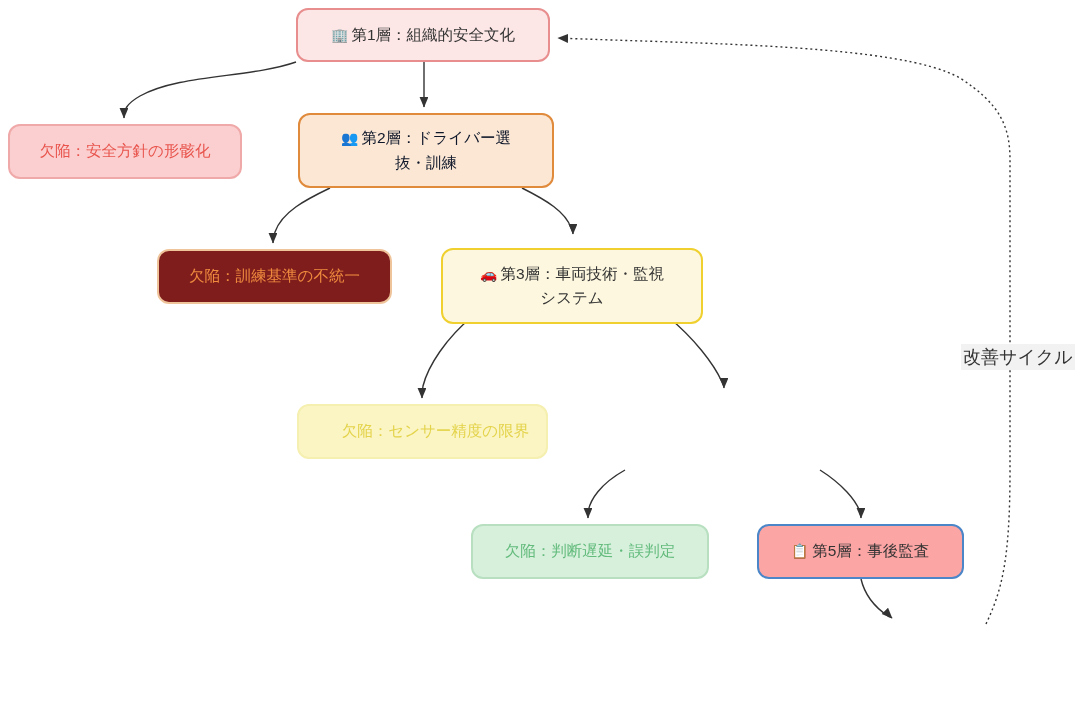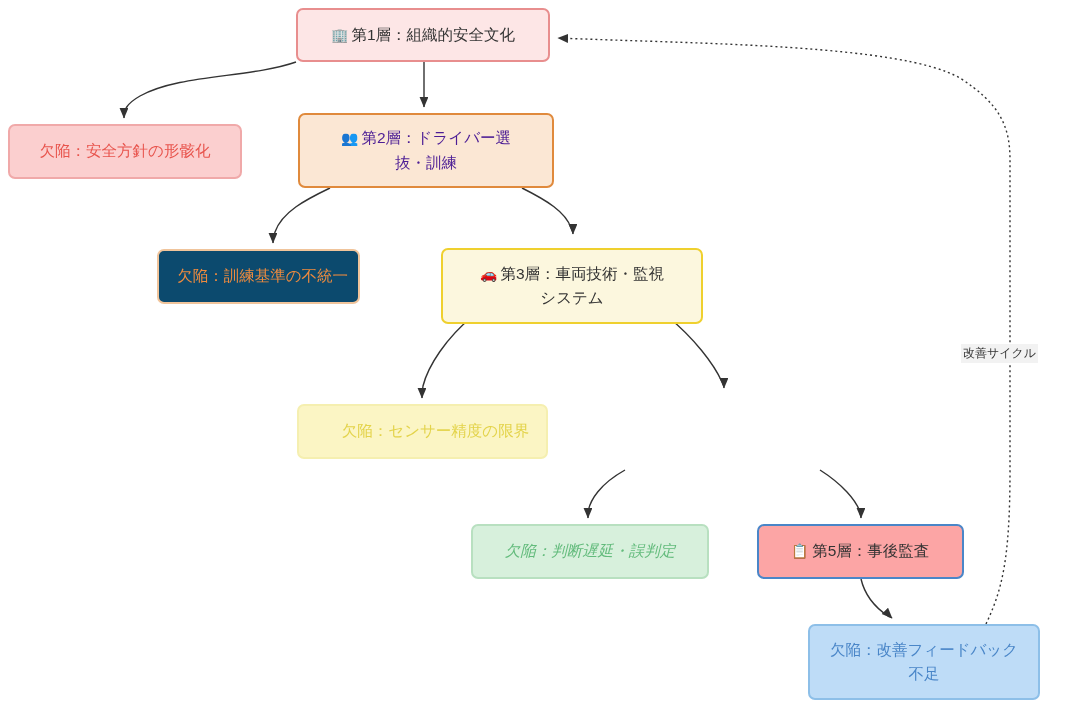--- a/index.html
+++ b/index.html
@@ -21,21 +21,21 @@
     top: 0;
     width: 1082px;
     height: 710px;
     pointer-events: none;
   }
   .node {
     position: absolute;
     box-sizing: border-box;
     border-width: 2px;
     border-style: solid;
-    border-radius: 7px;
+    border-radius: 12px;
     display: flex;
     align-items: center;
     justify-content: center;
     text-align: center;
     line-height: 1.55;
     font-size: 15.5px;
     padding: 4px 10px;
   }
   .node .label {
     display: block;
@@ -49,21 +49,21 @@
   .layer-node {
     color: #333333;
     font-weight: 400;
   }
   .defect-node {
     font-weight: 400;
   }
   .edge-label {
     position: absolute;
     font-family: Liberation Sans, sans-serif;
-    font-size: 12px;
+    font-size: 18px;
     color: #333333;
     background: #f2f2f2;
     padding: 1px 2px;
     white-space: nowrap;
   }
 </style>
 </head>
 <body>
 
 <div id="canvas">
@@ -100,47 +100,43 @@
   </svg>
 
   <div class="node layer-node" style="left:296px; top:8px; width:254px; height:54px; background:#fde6e6; border-color:#e88e8e; color:#333333;">
     <span class="label"><span class="emoji">🏢</span><span>第1層：組織的安全文化</span></span>
   </div>
 
   <div class="node defect-node" style="left:8px; top:124px; width:234px; height:55px; background:#fbcfcf; border-color:#f0a9a9; color:#e8544d;">
     <span class="label">欠陥：安全方針の形骸化</span>
   </div>
 
-  <div class="node layer-node" style="left:298px; top:113px; width:256px; height:75px; background:#fbe7d4; border-color:#e08a3c; color:#4c1d95;">
+  <div class="node layer-node" style="left:298px; top:113px; width:256px; height:75px; background:#fbe7d4; border-color:#e08a3c; color:#0f172a;">
     <span class="label"><span class="emoji">👥</span><span>第2層：ドライバー選
 抜・訓練</span></span>
   </div>
 
-  <div class="node defect-node" style="left:157px; top:249px; width:203px; height:55px; background:#0c4a6e; border-color:#f0c49b; color:#ef8b3e;justify-content:flex-end;">
+  <div class="node defect-node" style="left:157px; top:249px; width:235px; height:55px; background:#7f1d1d; border-color:#f0c49b; color:#ef8b3e;">
     <span class="label">欠陥：訓練基準の不統一</span>
   </div>
 
   <div class="node layer-node" style="left:441px; top:240px; width:262px; height:76px; background:#fcf7de; border-color:#efd02e; color:#333333;margin-top:8px;">
     <span class="label"><span class="emoji">🚗</span><span>第3層：車両技術・監視
 システム</span></span>
   </div>
 
   <div class="node defect-node" style="left:297px; top:404px; width:251px; height:55px; background:#fbf5c4; border-color:#f5efb0; color:#e3d34a;padding-left:36px;">
     <span class="label">欠陥：センサー精度の限界</span>
   </div>
 
 
-  <div class="node defect-node" style="left:471px; top:524px; width:238px; height:55px; background:#d7f0dc; border-color:#b8e0c0; color:#63bb7c;font-style:italic;">
+  <div class="node defect-node" style="left:471px; top:524px; width:238px; height:55px; background:#d7f0dc; border-color:#b8e0c0; color:#63bb7c;">
     <span class="label">欠陥：判断遅延・誤判定</span>
   </div>
 
   <div class="node layer-node" style="left:757px; top:524px; width:207px; height:55px; background:#fca5a5; border-color:#4a86c8; color:#333333;">
     <span class="label"><span class="emoji">📋</span><span>第5層：事後監査</span></span>
   </div>
 
-  <div class="node defect-node" style="left:808px; top:624px; width:232px; height:76px; background:#bedcf7; border-color:#8dbfe8; color:#4a86c8;">
-    <span class="label">欠陥：改善フィードバック
-不足</span>
-  </div>
 
   <div class="edge-label" style="left:961px; top:344px;">改善サイクル</div>
 
 </div>
 
 </body></html>

